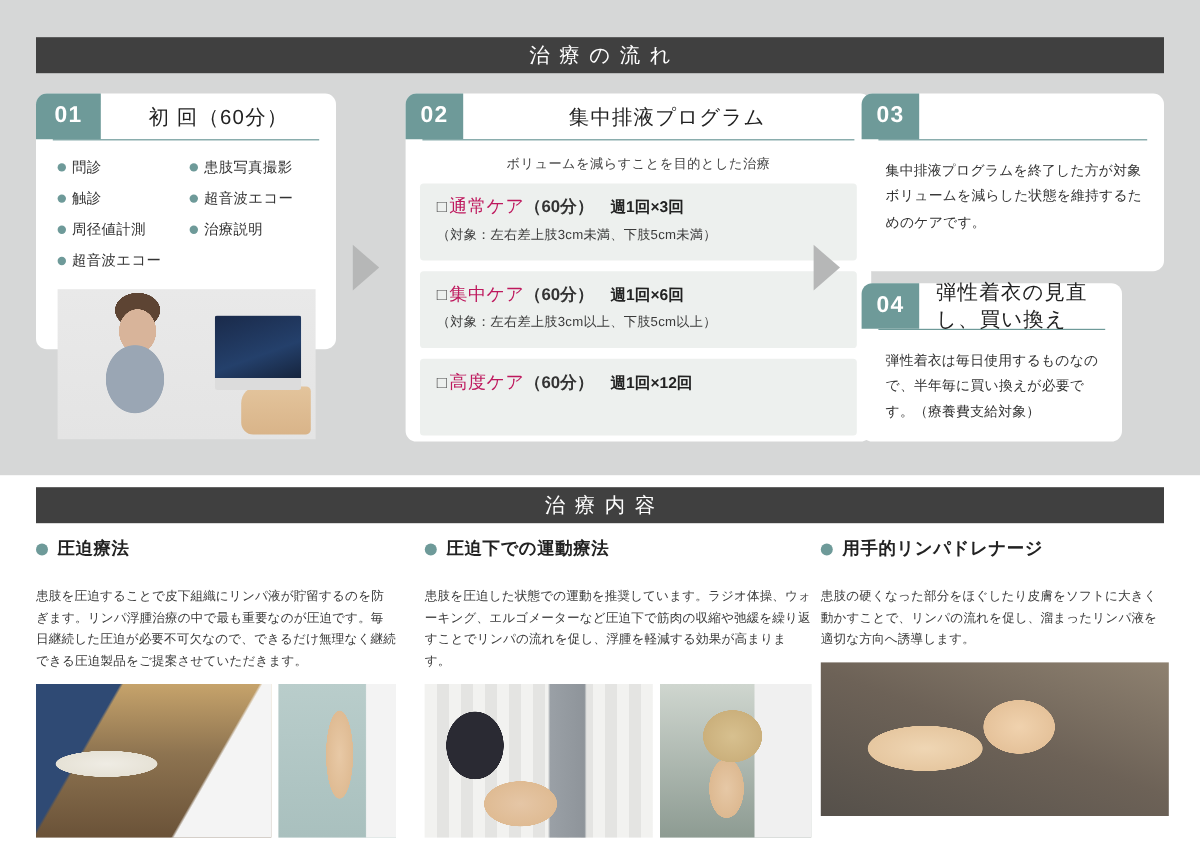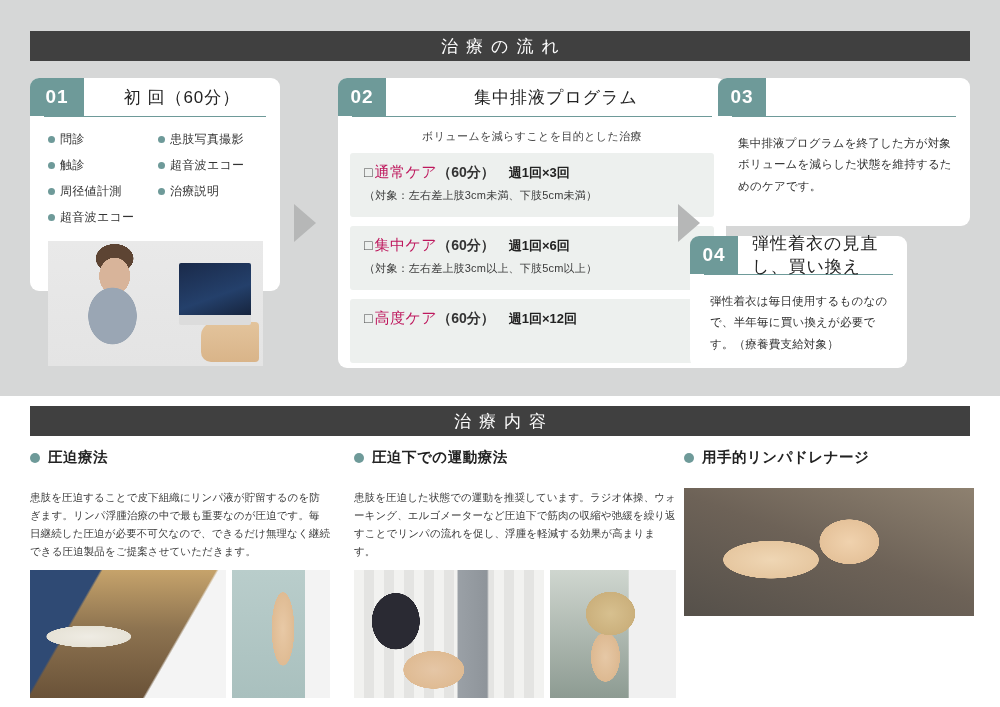--- a/index.html
+++ b/index.html
@@ -193,21 +193,21 @@
   }
   .opt-target {
     font-size: 11px;
     color: #3a3a3a;
     margin-top: 6px;
     letter-spacing: 0.2px;
   }
 
   
   #card-03 { left: 718px; top: 78px; width: 252px; height: 148px; }
-  #card-04 { left: 690px; top: 236px; width: 217px; height: 132px; }
+  #card-04 { left: 718px; top: 236px; width: 217px; height: 132px; }
   #card-03 .card-num, #card-04 .card-num { width: 48px; border-top-left-radius: 9px; }
   .card-body-text {
     padding: 16px 18px 0 20px;
     font-size: 11.5px;
     line-height: 1.85;
     color: #333;
     letter-spacing: 0.2px;
   }
 
   
@@ -433,16 +433,17 @@
     <div class="photo p-exercise-1"></div>
     <div class="photo p-exercise-2"></div>
   </div>
 </div>
 
 <div class="col" id="col-3">
   <div class="col-head">
     <span class="dot"></span>
     <span class="col-title">用手的リンパドレナージ</span>
   </div>
+  <div class="col-text">患肢の硬くなった部分をほぐしたり皮膚をソフトに大きく動かすことで、リンパの流れを促し、溜まったリンパ液を適切な方向へ誘導します。</div>
   <div class="col-photos">
     <div class="photo p-drainage"></div>
   </div>
 </div>
 
 </body></html>

